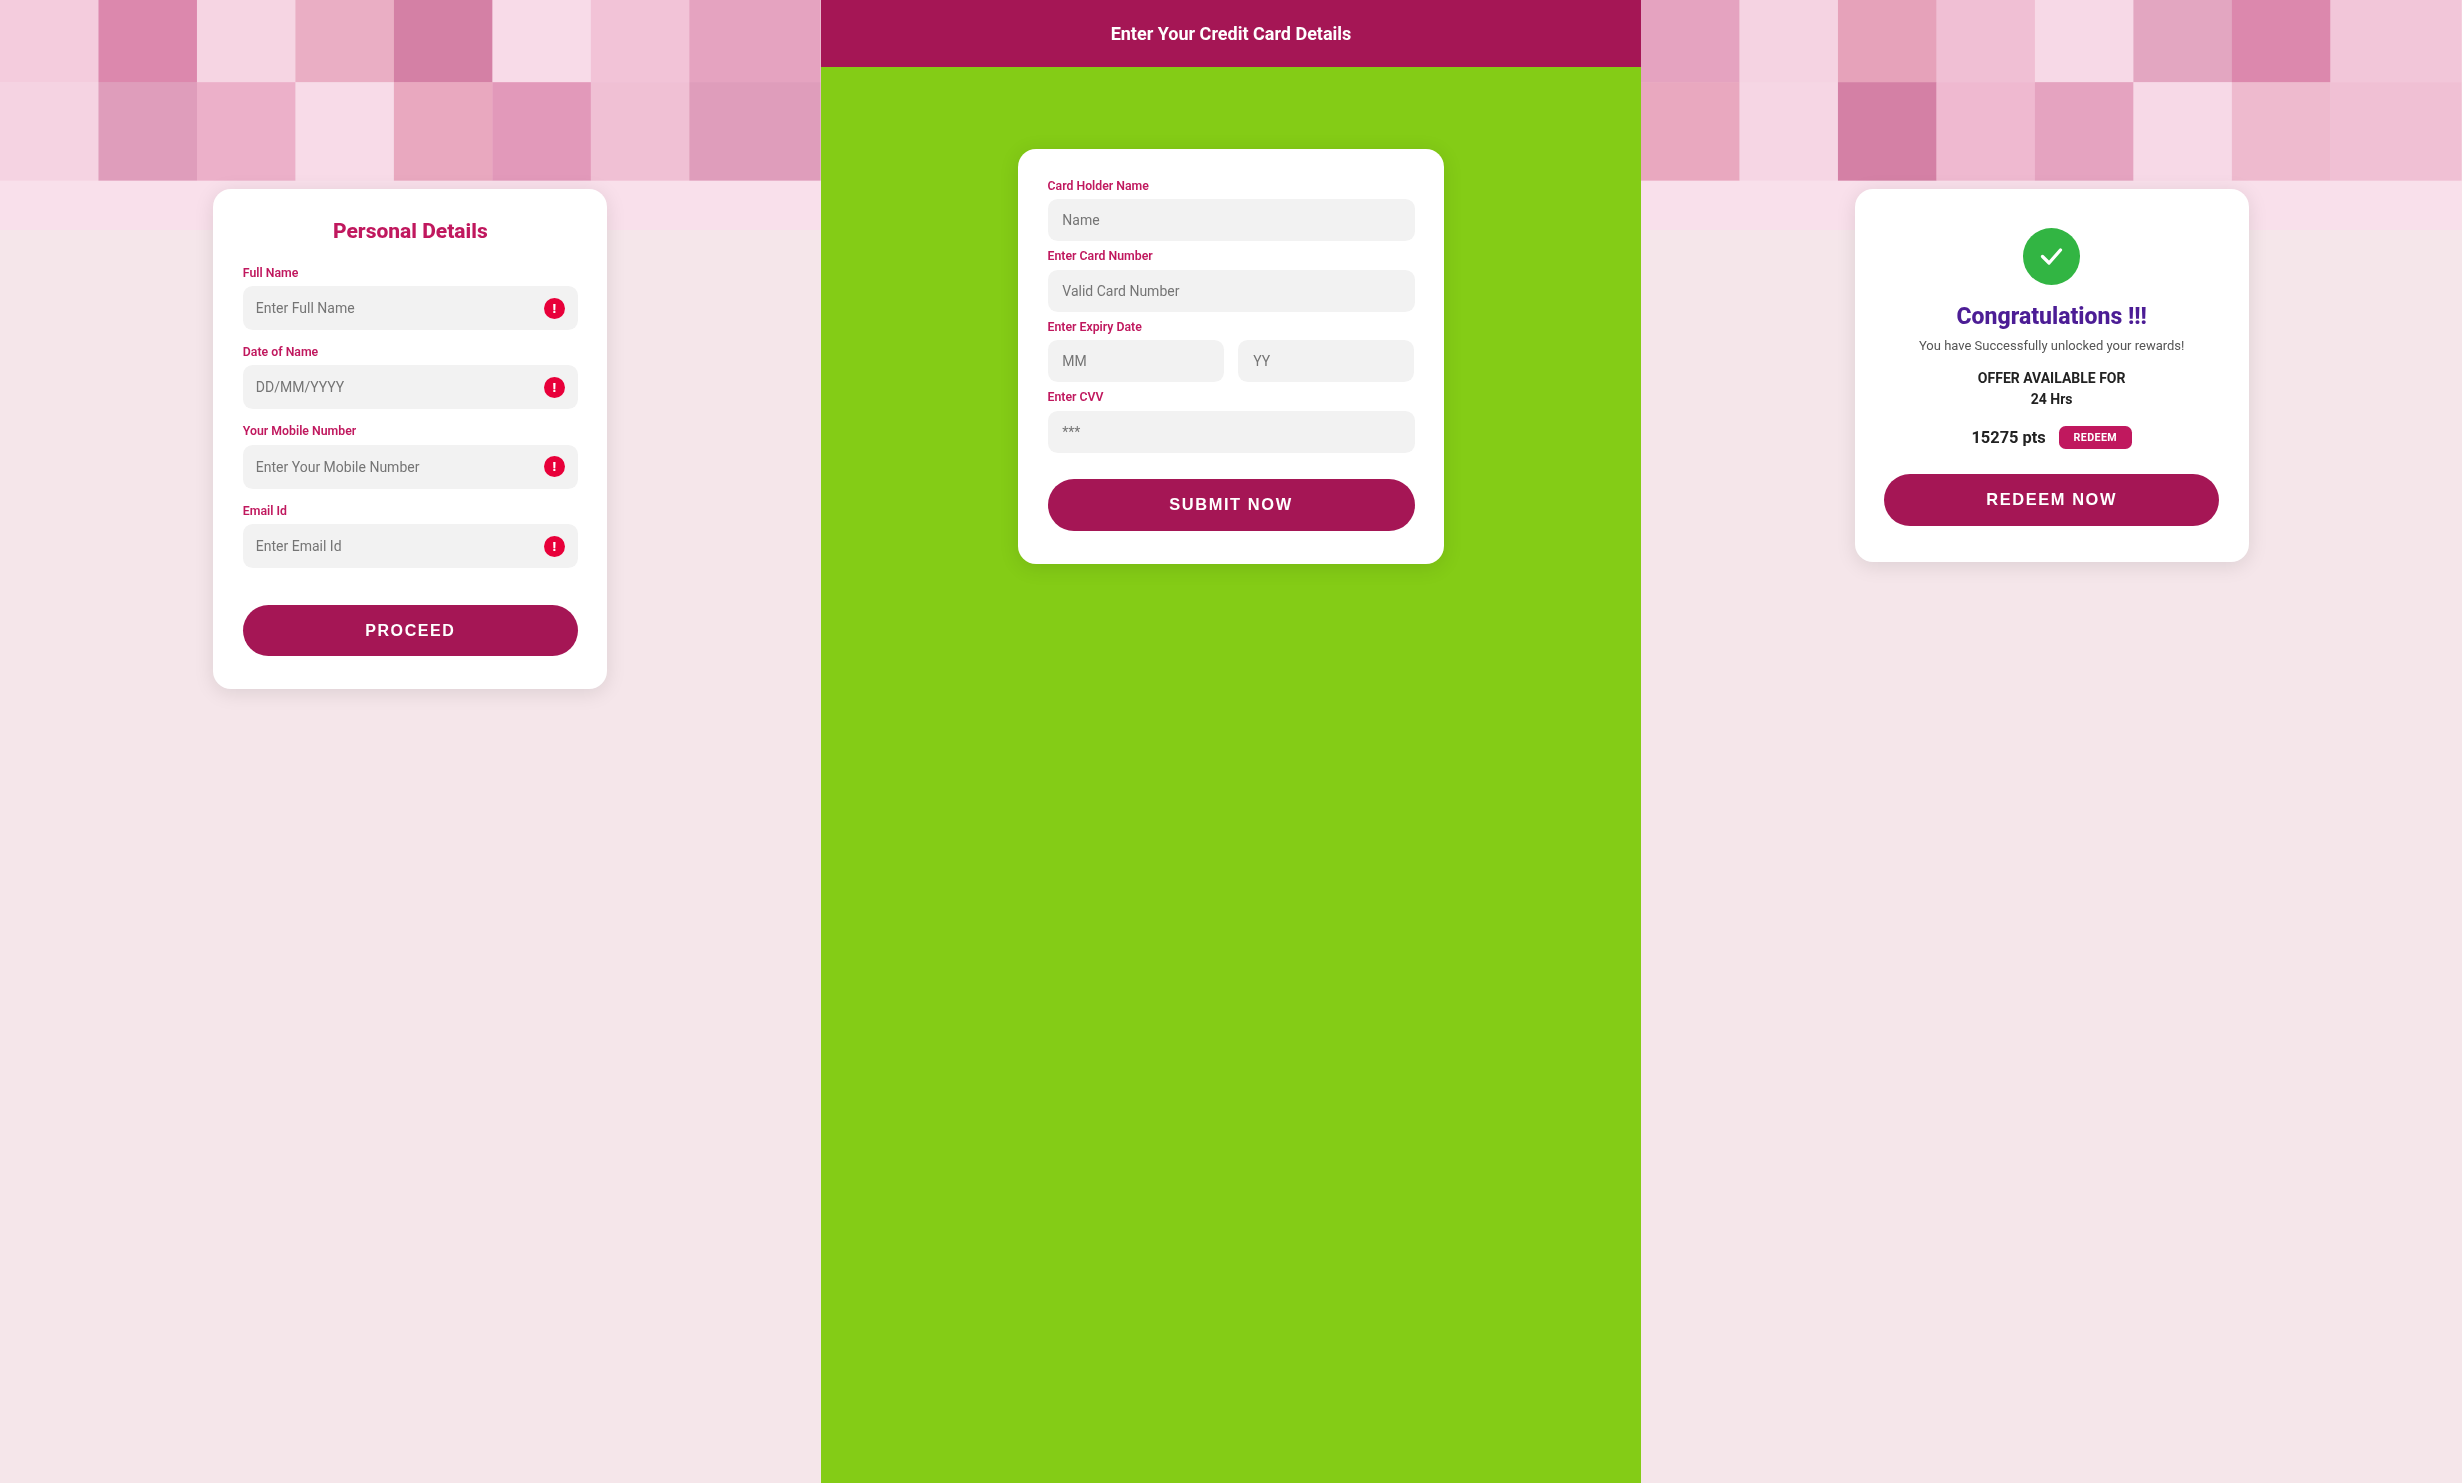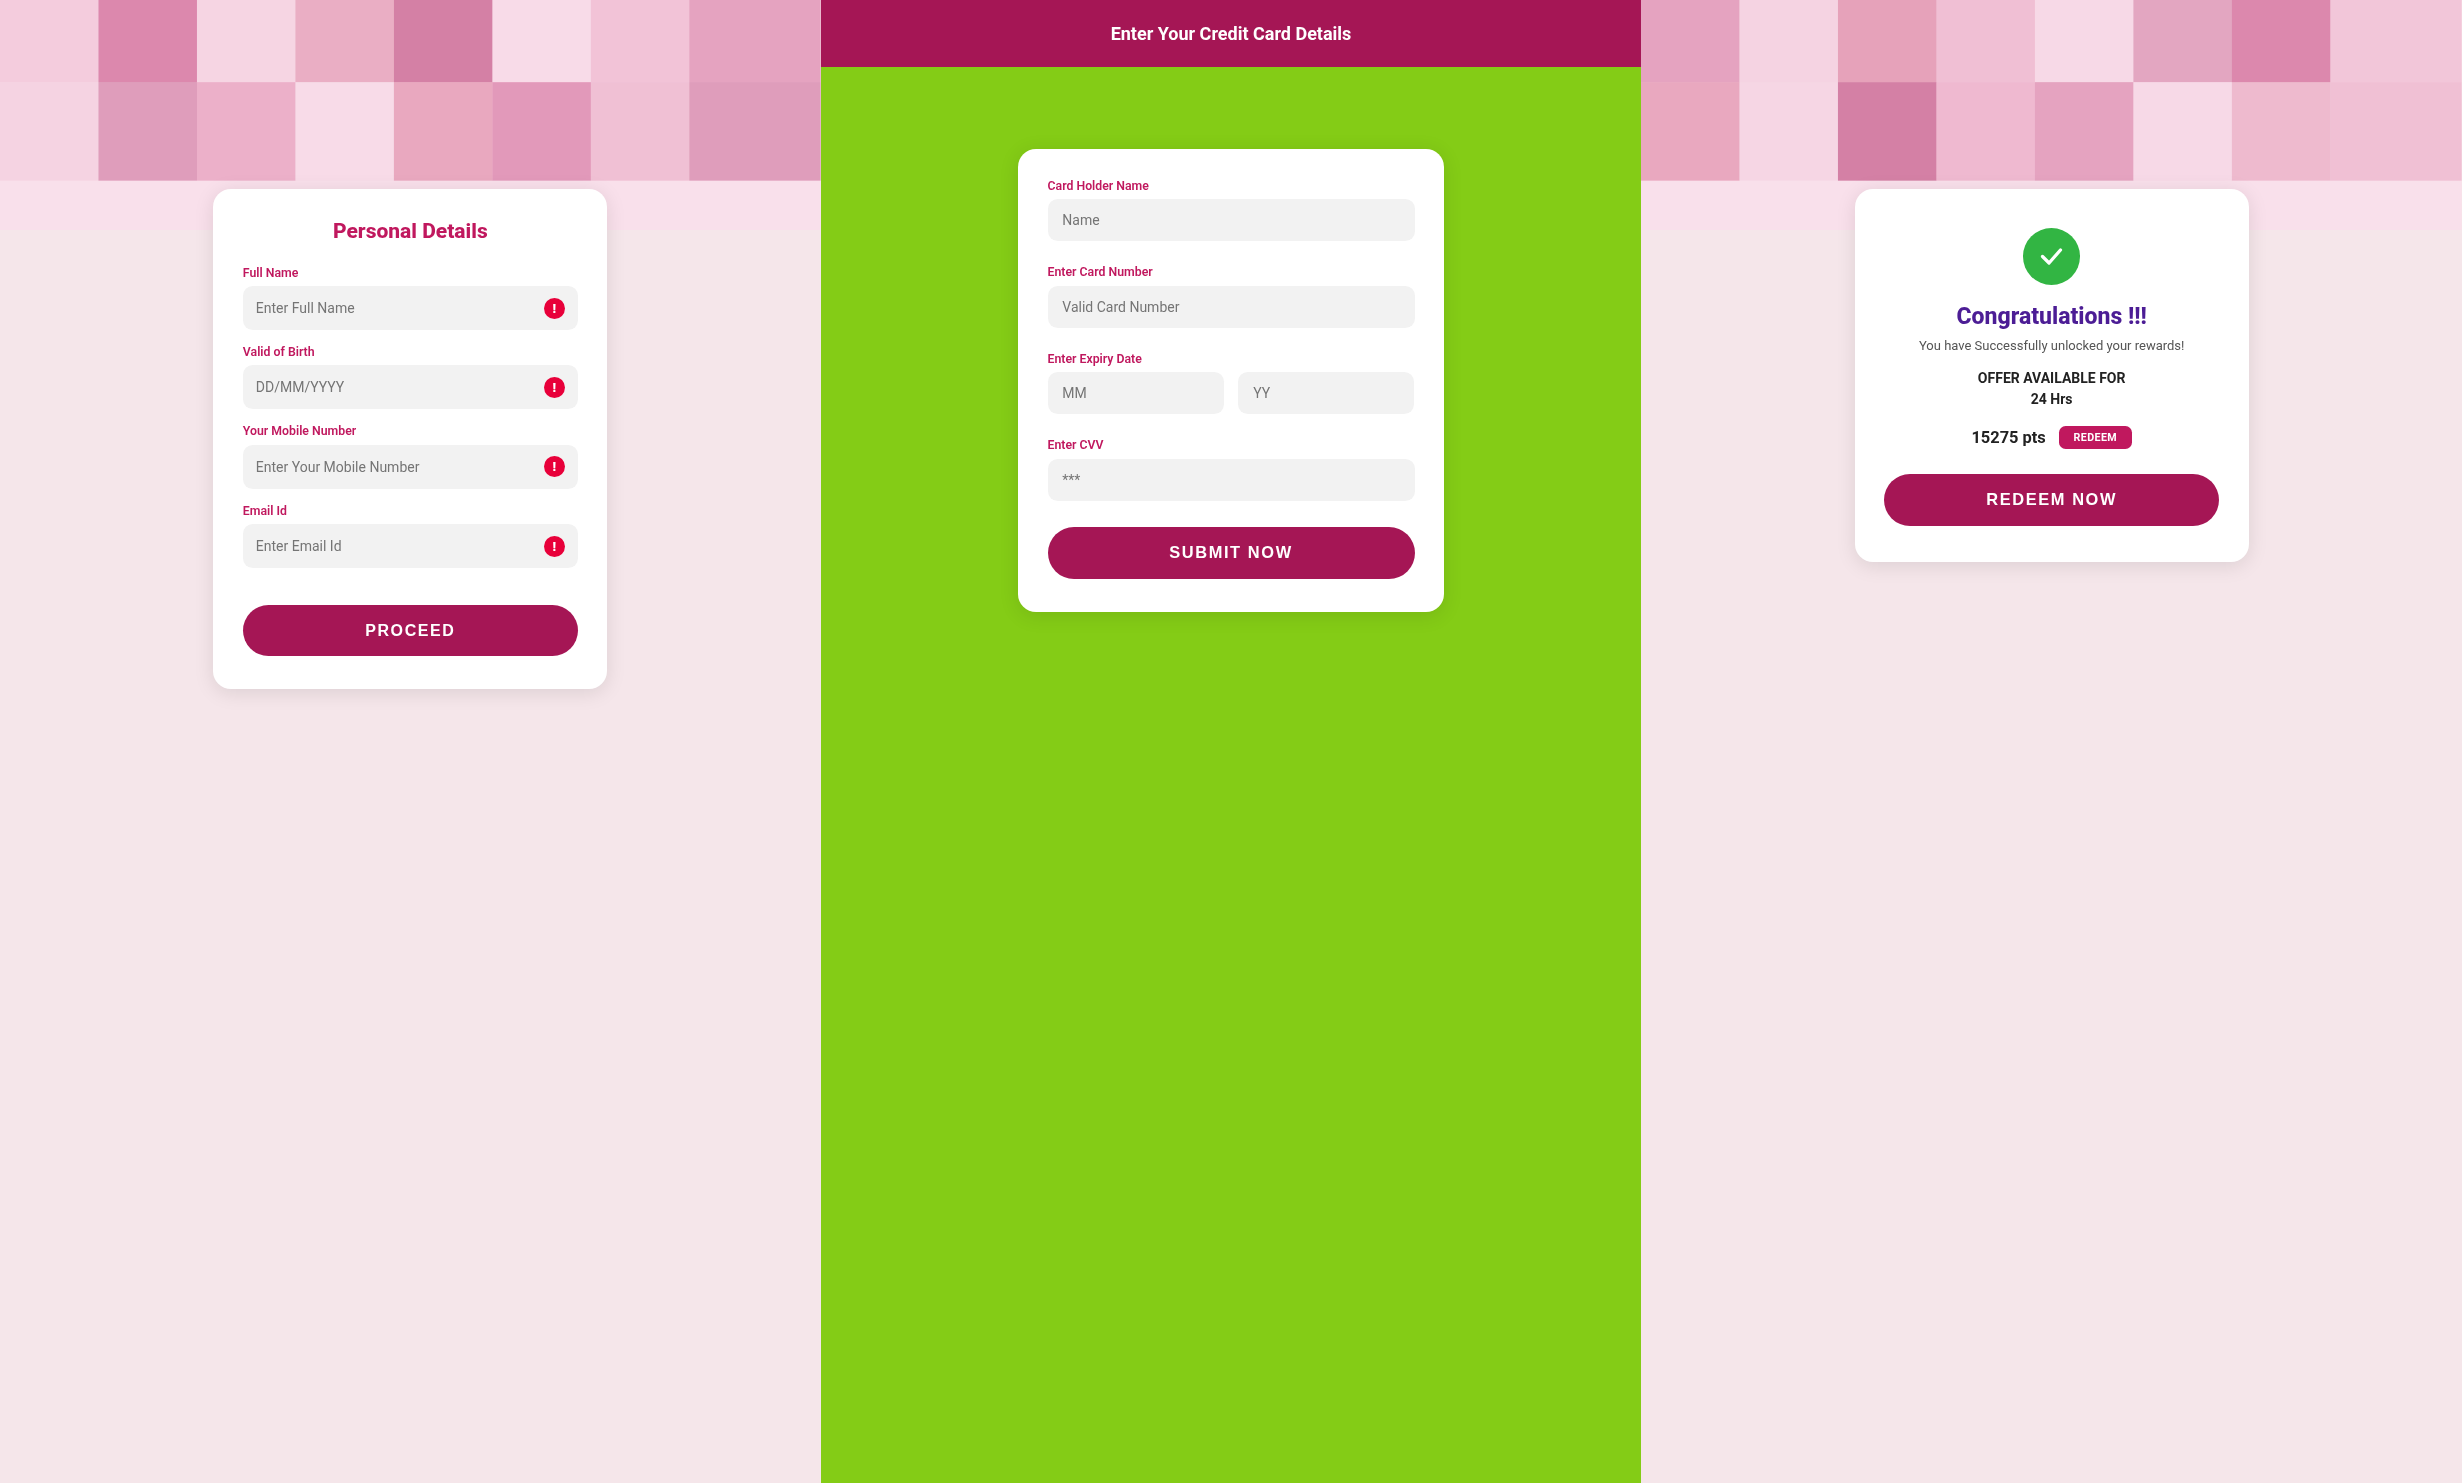--- a/index.html
+++ b/index.html
@@ -149,21 +149,21 @@
       max-width: 426px;
       margin-top: 82px;
       z-index: 1;
     }
 
     .cc-field-label {
       font-size: 12.3px;
       font-weight: 600;
       color: #c0185e;
       margin-bottom: 6.6px;
-      margin-top: 24px;
+      margin-top: 8px;
     }
 
     .cc-field-label:first-of-type { margin-top: 0; }
 
     .cc-input {
       display: block;
       width: 100%;
       background: #f2f2f2;
       border: none;
       border-radius: 9.8px;
@@ -348,21 +348,21 @@
 
     <div class="card">
       <div class="card-title">Personal Details</div>
 
       <div class="field-label">Full Name</div>
       <div class="input-row">
         <input type="text" placeholder="Enter Full Name" style="">
         <div class="error-icon">!</div>
       </div>
 
-      <div class="field-label">Valid of Birth</div>
+      <div class="field-label">Date of Name</div>
       <div class="input-row">
         <input type="text" placeholder="DD/MM/YYYY" style="">
         <div class="error-icon">!</div>
       </div>
 
       <div class="field-label">Your Mobile Number</div>
       <div class="input-row">
         <input type="text" placeholder="Enter Your Mobile Number" style="">
         <div class="error-icon">!</div>
       </div>

